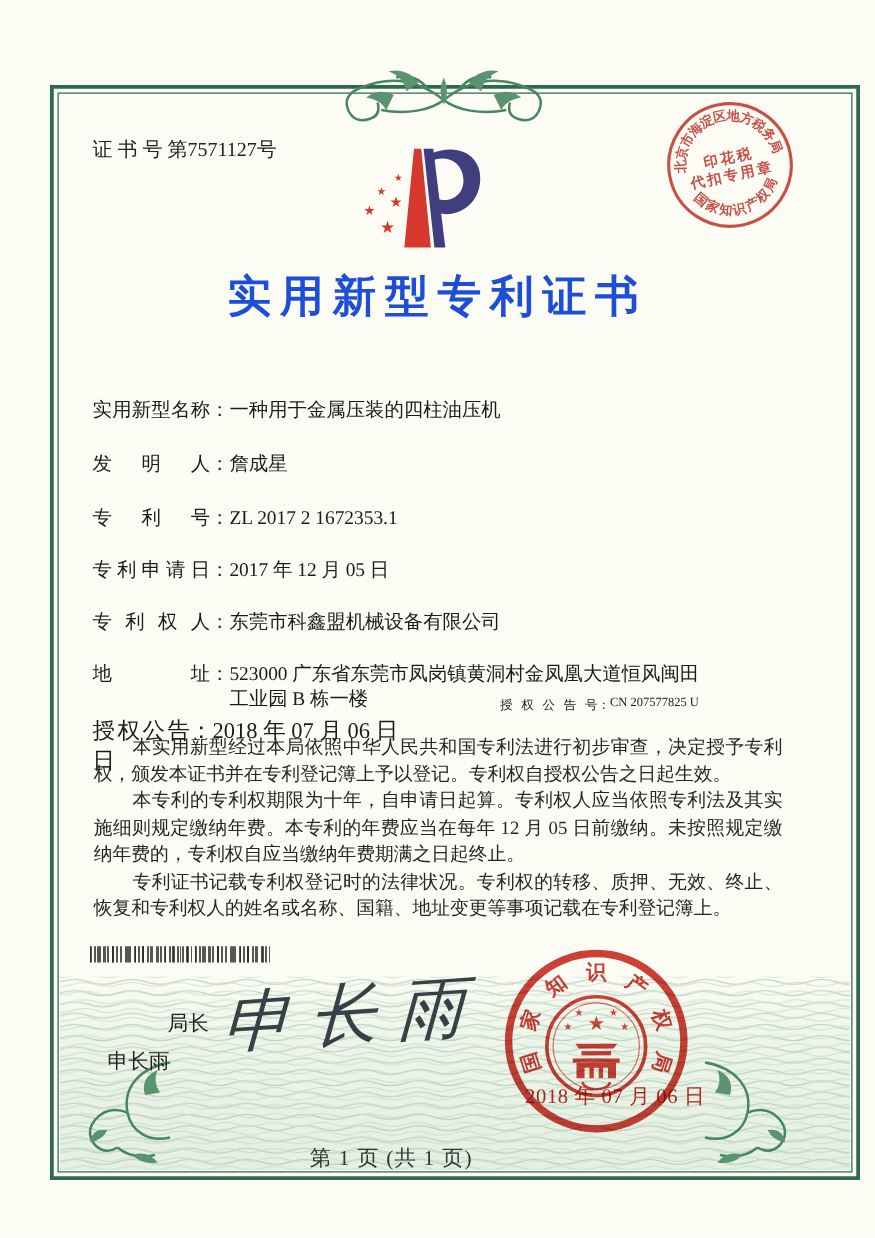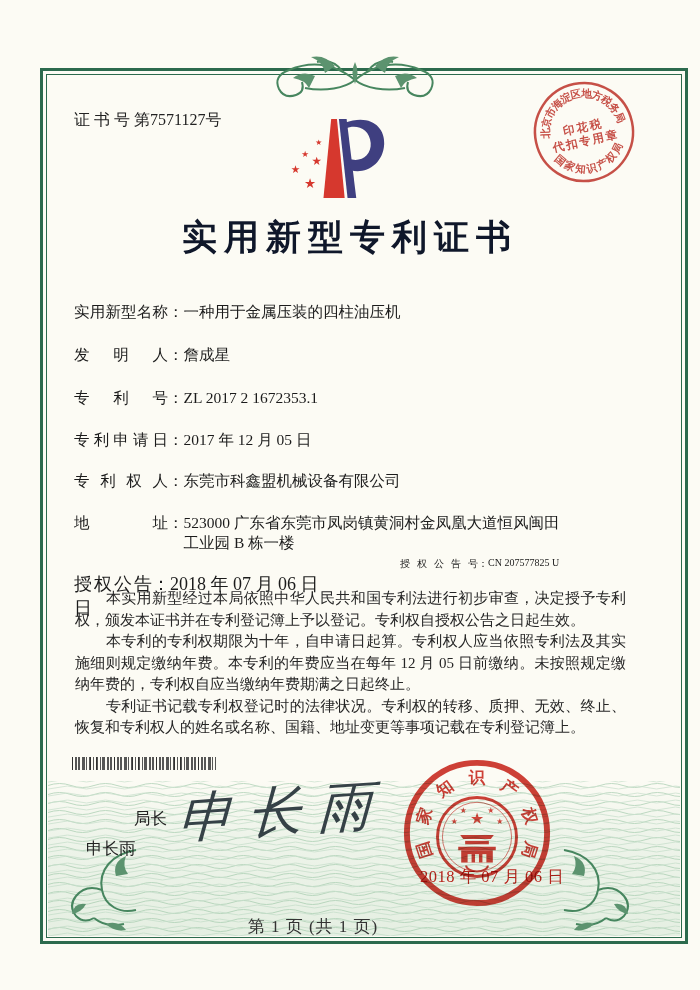--- a/index.html
+++ b/index.html
@@ -13,23 +13,23 @@
   .frame-inner{position:absolute;inset:3px;border:1px solid #2c6a4d;}
 
   
   .band{position:absolute;left:5px;right:5px;bottom:5px;height:155px;overflow:hidden;
         background:linear-gradient(180deg,rgba(236,244,233,0) 0%,#eef4ea 35%,#e5efe2 100%);}
   .band svg{display:block;width:100%;height:100%;opacity:.65;}
 
   .cert-number{left:74px;top:110px;font-size:16px;color:#222;}
   .logo{left:283px;top:112px;}
   .title{left:0;top:214px;width:700px;text-align:center;font-size:35px;font-weight:bold;
-         letter-spacing:7px;color:#0f172a;}
-
-  .row{left:74px;width:566px;display:flex;align-items:flex-start;font-size:15.5px;line-height:20px;}
+         letter-spacing:7px;color:#1d4ed8;}
+
+  .row{left:74px;width:566px;display:flex;align-items:flex-start;font-size:15.5px;line-height:20px;margin-top:17px;}
   .lbl{display:inline-block;width:94px;text-align:justify;text-align-last:justify;flex:none;color:#1b1b1b;}
   .colon{flex:none;}
   .val{flex:1;white-space:pre-line;color:#1b1b1b;}
   .r0{top:302px}.r1{top:345px}.r2{top:388px}.r3{top:430px}.r4{top:471px}.r5{top:513px}
   .grant-left{left:74px;top:572px;display:flex;font-size:18px;}
   .grant-right{left:400px;top:557px;display:flex;font-size:10px;}
   .grant-left .lbl,.grant-right .lbl{width:78px;}
 
   .body-text{left:75px;top:588px;width:551px;font-size:15px;line-height:21.5px;
              text-align:justify;color:#262626;}

